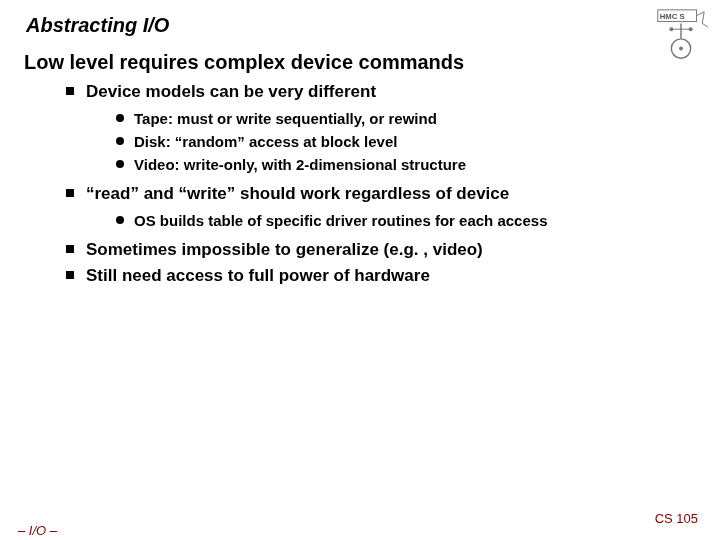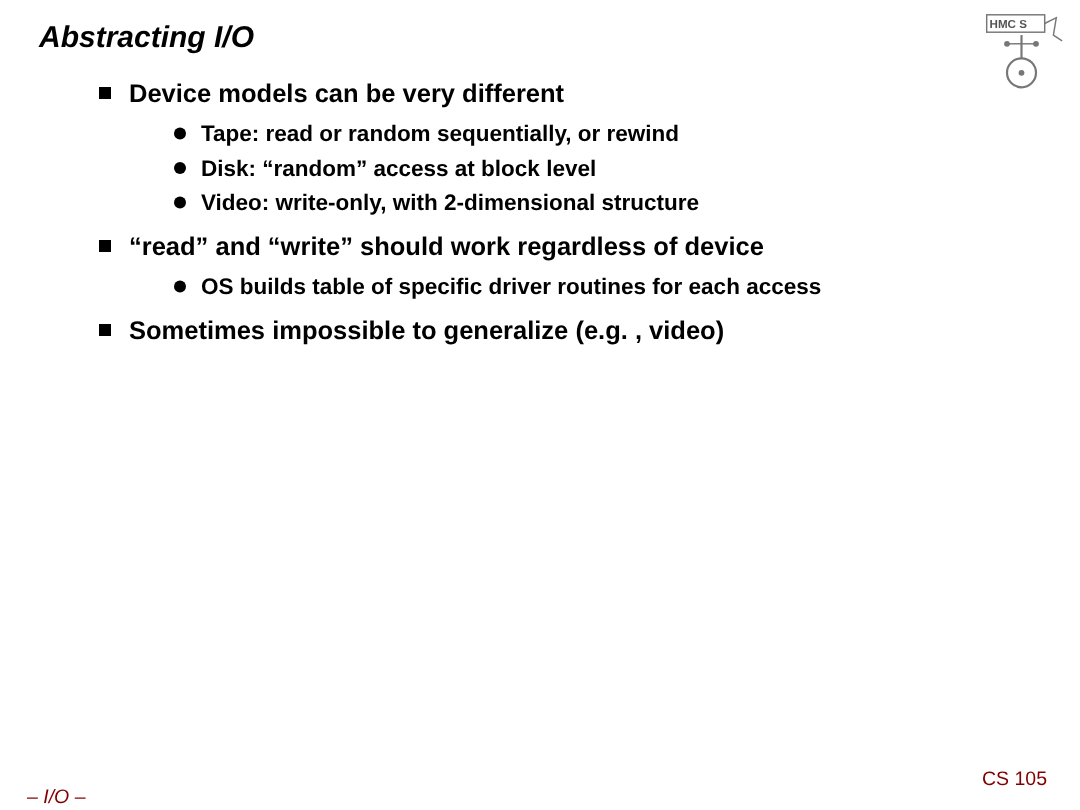--- a/index.html
+++ b/index.html
@@ -111,36 +111,38 @@
     <circle cx="30" cy="44" r="2" fill="#777"></circle>
     <line x1="30" y1="34" x2="30" y2="18" stroke="#777" stroke-width="1.5"></line>
     <line x1="20" y1="24" x2="40" y2="24" stroke="#777" stroke-width="1"></line>
     <circle cx="20" cy="24" r="2" fill="#777"></circle>
     <circle cx="40" cy="24" r="2" fill="#777"></circle>
     <path d="M46 10 L54 6 L52 18 L58 22" fill="none" stroke="#777" stroke-width="1"></path>
   </svg>
 
   <h1 class="title">Abstracting I/O</h1>
 
+  <div class="h2">Low level requires complex device commands</div>
   <ul class="sq">
     <li>
       <span>Device models can be very different</span>
       <ul class="dot">
-        <li>Tape: read or random sequentially, or rewind</li>
+        <li>Tape: must or write sequentially, or rewind</li>
         <li>Disk: “random” access at block level</li>
         <li>Video: write-only, with 2-dimensional structure</li>
       </ul>
     </li>
   </ul>
 
   <ul class="sq">
     <li>
       <span>“read” and “write” should work regardless of device</span>
       <ul class="dot">
         <li>OS builds table of specific driver routines for each access</li>
       </ul>
     </li>
     <li>Sometimes impossible to generalize (e.g. , video)</li>
+    <li>Still need access to full power of hardware</li>
   </ul>
 
   <div class="footer-left">– I/O –</div>
   <div class="footer-right">CS 105</div>
 </div>
 
 </body></html>

